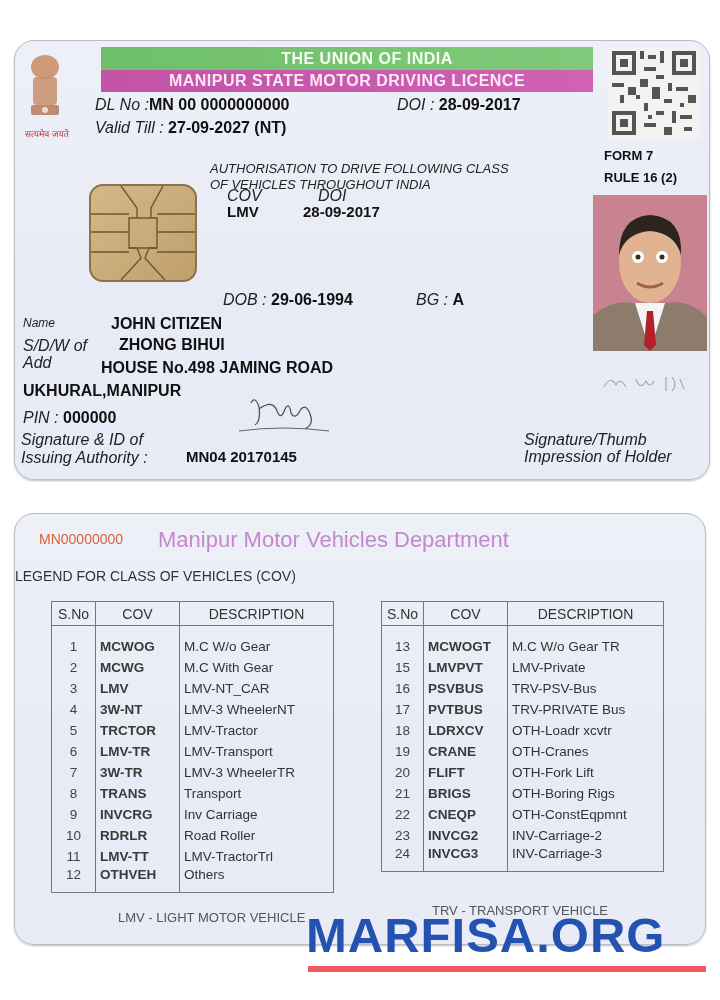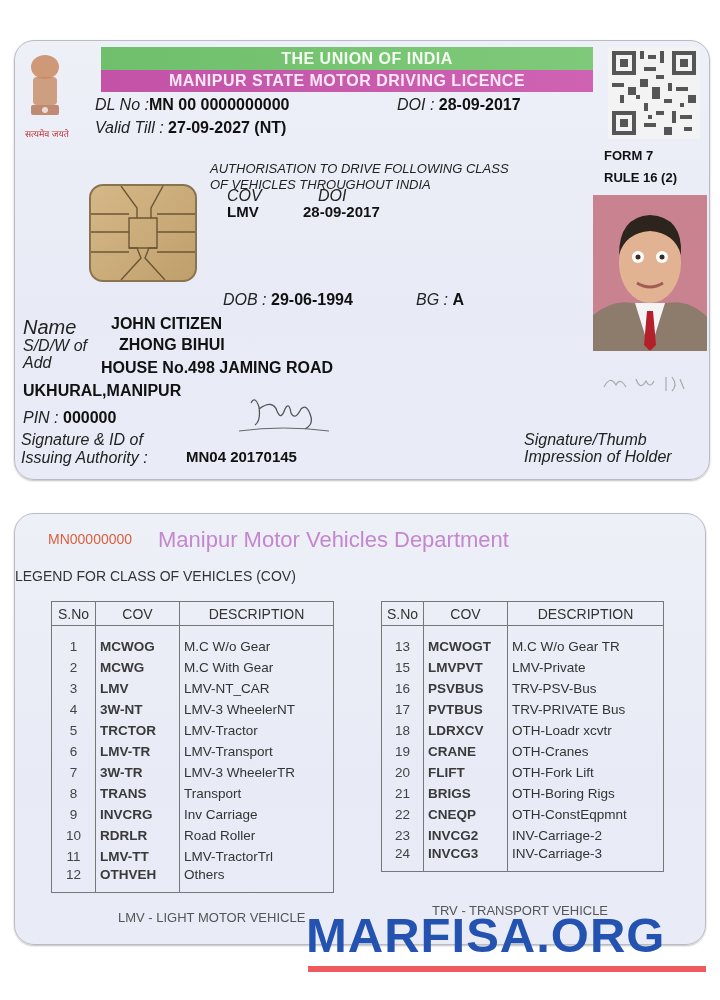--- a/index.html
+++ b/index.html
@@ -33,21 +33,21 @@
 
   .chip {
     position: absolute; left: 74px; top: 143px; width: 108px; height: 98px;
     border-radius: 14px; background: linear-gradient(135deg,#d6b888,#bfa06c);
     border: 2px solid #8a7450;
   }
 
   #photo { left: 578px; top: 154px; width: 114px; height: 156px; background: #c77d8a; }
 
   
-  #mn-code { left: 33px; top: 17px; font-size: 14px; color: #d9603d; }
+  #mn-code { left: 24px; top: 17px; font-size: 14px; color: #d9603d; }
   #dept-title { left: 143px; top: 13px; font-size: 22px; color: #c487cf; }
   #legend-title { left: 0; width: 692px; text-align: left; top: 54px; font-size: 14px; color: #333; }
 
   table.cov {
     position: absolute; border-collapse: collapse;
     font-size: 13.5px; color: #333;
   }
   table.cov th { font-weight: normal; border: 1px solid #777; height: 24px; font-size: 14px; color:#333; }
   table.cov td { height: 21px; padding: 0 4px; border-left: 1px solid #777; border-right: 1px solid #777; }
   table.cov td.sno { text-align: center; color:#444; }
@@ -183,21 +183,21 @@
       <ellipse cx="57" cy="68" rx="31" ry="40" fill="#e1b392"></ellipse>
       <path d="M26 60 Q26 22 57 20 Q90 22 88 60 Q82 38 57 36 Q32 38 26 60 Z" fill="#2e241e"></path>
       <circle cx="45" cy="62" r="6" fill="#fff"></circle>
         <circle cx="69" cy="62" r="6" fill="#fff"></circle>
       <circle cx="45" cy="62" r="2.5" fill="#3b2a20"></circle>
         <circle cx="69" cy="62" r="2.5" fill="#3b2a20"></circle>
       <path d="M44 88 Q57 96 70 88" stroke="#a15c52" stroke-width="3" fill="none"></path>
     </svg>
   </div>
 
-  <div class="abs lbl" style="left:8px;top:275px;font-size:20px;">Name</div>
+  <div class="abs lbl" style="left:8px;top:275px;font-size:12px;">Name</div>
   <div class="abs val" style="left:96px;top:274px;font-size:16px;">JOHN CITIZEN</div>
   <div class="abs lbl" style="left:8px;top:296px;font-size:16px;">S/D/W of</div>
   <div class="abs val" style="left:104px;top:295px;font-size:16px;">ZHONG BIHUI</div>
   <div class="abs lbl" style="left:8px;top:313px;font-size:16px;">Add</div>
   <div class="abs val" style="left:86px;top:318px;font-size:16px;">HOUSE No.498 JAMING ROAD</div>
   <div class="abs val" style="left:8px;top:341px;font-size:16px;">UKHURAL,MANIPUR</div>
   <div class="abs" style="left:8px;top:368px;font-size:16px;">
     <span class="lbl">PIN :</span>
     <span class="val">000000</span>
   </div>

